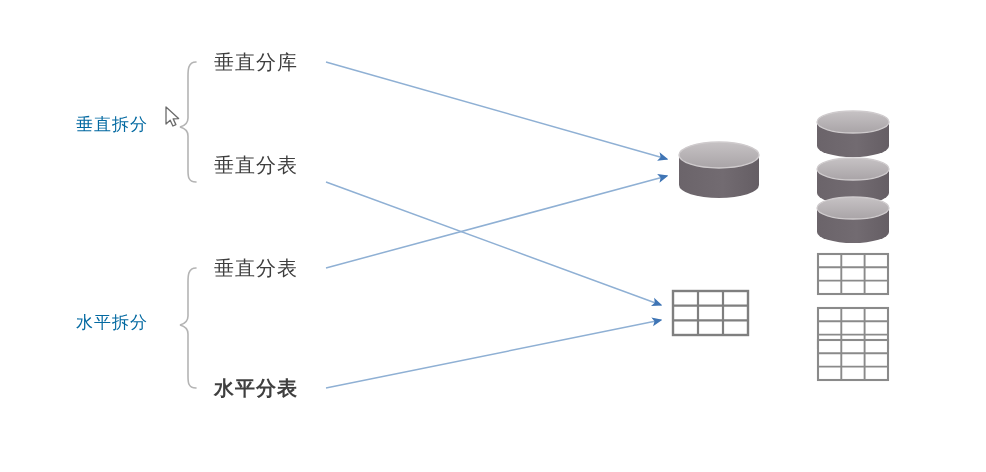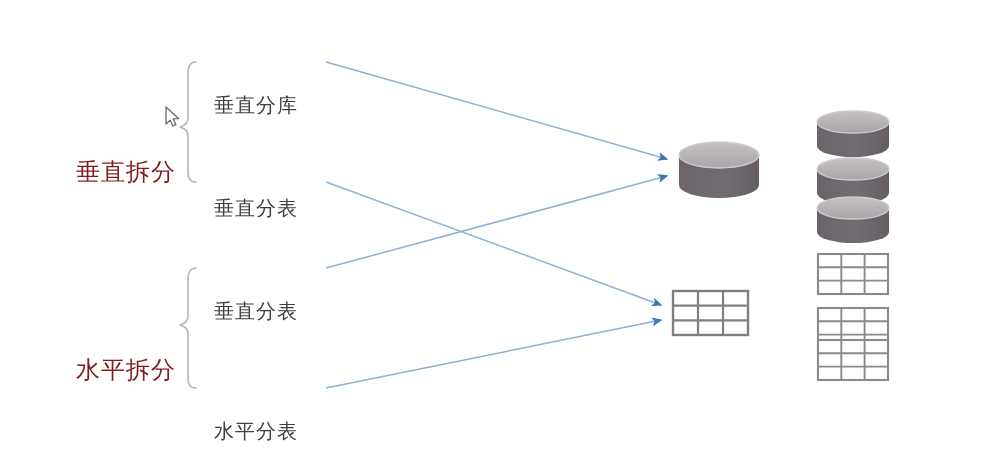--- a/index.html
+++ b/index.html
@@ -26,25 +26,24 @@
     height: 472px;
     display: block;
   }
   .node-label {
     position: absolute;
     font-family: "DejaVu Sans", "Liberation Sans", sans-serif;
     color: #4a4a4a;
     white-space: nowrap;
     letter-spacing: 1px;
     user-select: none;
-    margin-top: 43px;
   }
   .group-label {
-    font-size: 24px;
-    color: #7f1d1d;
+    font-size: 17px;
+    color: #0369a1;
   }
   .leaf-label {
     font-size: 20px;
     color: #3f3f3f;
   }
 </style>
 </head>
 <body>
 
 <div id="diagram-root">
@@ -150,15 +149,15 @@
   <div class="node-label group-label" style="left:76px; top:113px;">垂直拆分</div>
 
   <div class="node-label leaf-label" style="left:214px; top:49px;">垂直分库</div>
 
   <div class="node-label leaf-label" style="left:214px; top:152px;">垂直分表</div>
 
   <div class="node-label group-label" style="left:76px; top:311px;">水平拆分</div>
 
   <div class="node-label leaf-label" style="left:214px; top:255px;">垂直分表</div>
 
-  <div class="node-label leaf-label" style="left:214px; top:375px;">水平分表</div>
+  <div class="node-label leaf-label" style="left:214px; top:375px;font-weight:bold;">水平分表</div>
 
 </div>
 
 </body></html>

